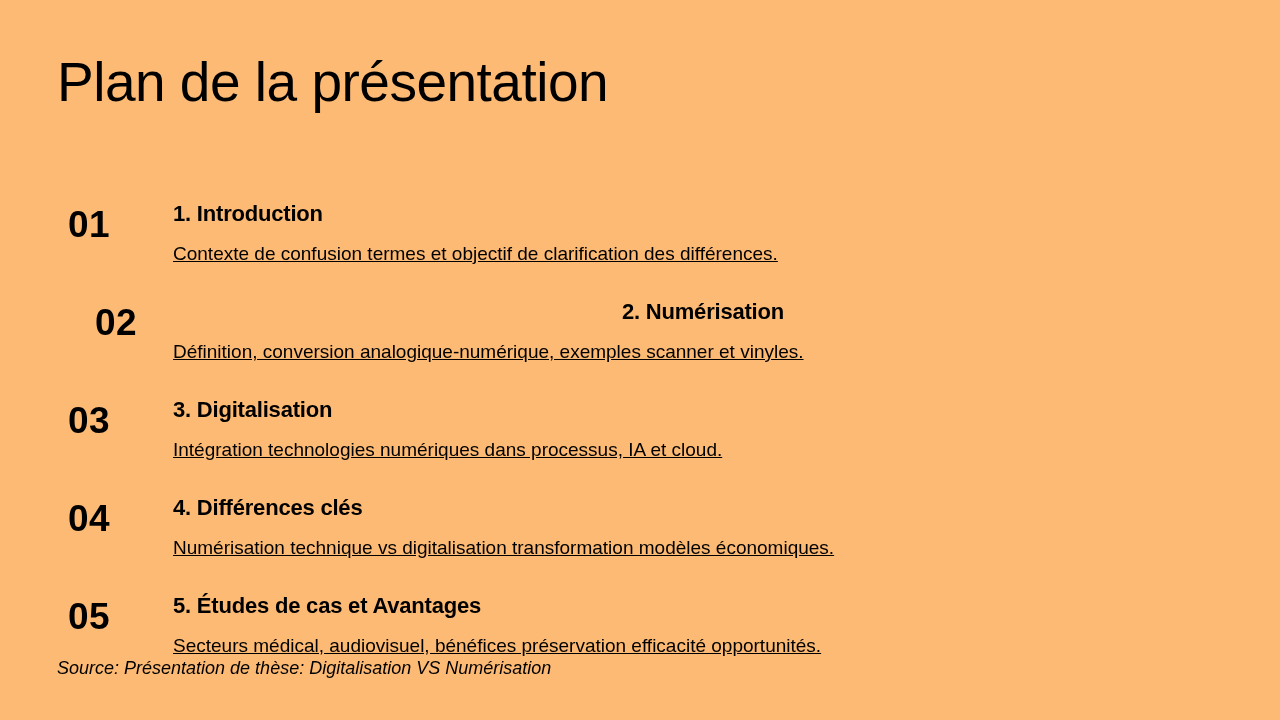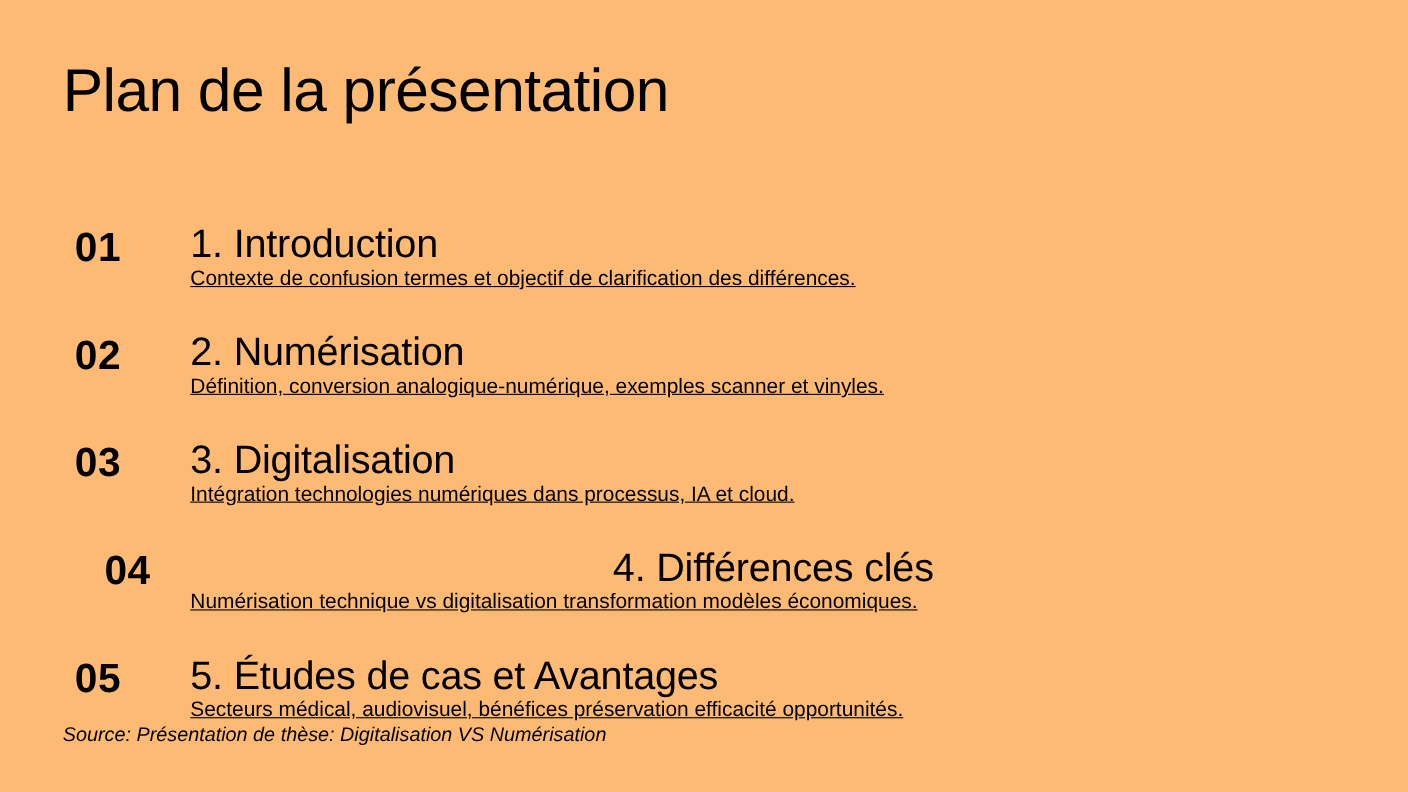--- a/index.html
+++ b/index.html
@@ -63,22 +63,22 @@
   }
 
   .item-body {
     position: absolute;
     left: 173px;
     top: 0;
     width: 1060px;
   }
 
   .item-heading {
-    font-size: 36px;
-    font-weight: 400;
+    font-size: 22px;
+    font-weight: 700;
     line-height: 1.1;
     letter-spacing: -0.2px;
     color: #000000;
     white-space: nowrap;
   }
 
   .item-desc {
     position: absolute;
     left: 0;
     top: 40px;
@@ -114,37 +114,37 @@
   <div class="agenda">
 
     <div class="agenda-item" style="top:202px;">
       <div class="item-number">01</div>
       <div class="item-body">
         <div class="item-heading">1. Introduction</div>
         <div class="item-desc">Contexte de confusion termes et objectif de clarification des différences.</div>
       </div>
     </div>
 
-    <div class="agenda-item" style="top:300px;">
+    <div class="agenda-item" style="top:300px;text-align:center;">
       <div class="item-number">02</div>
       <div class="item-body">
         <div class="item-heading">2. Numérisation</div>
         <div class="item-desc">Définition, conversion analogique-numérique, exemples scanner et vinyles.</div>
       </div>
     </div>
 
     <div class="agenda-item" style="top:398px;padding-left:24px;">
       <div class="item-number">03</div>
       <div class="item-body">
         <div class="item-heading">3. Digitalisation</div>
         <div class="item-desc">Intégration technologies numériques dans processus, IA et cloud.</div>
       </div>
     </div>
 
-    <div class="agenda-item" style="top:496px;text-align:center;">
+    <div class="agenda-item" style="top:496px;">
       <div class="item-number">04</div>
       <div class="item-body">
         <div class="item-heading">4. Différences clés</div>
         <div class="item-desc">Numérisation technique vs digitalisation transformation modèles économiques.</div>
       </div>
     </div>
 
     <div class="agenda-item" style="top:594px;">
       <div class="item-number">05</div>
       <div class="item-body">

